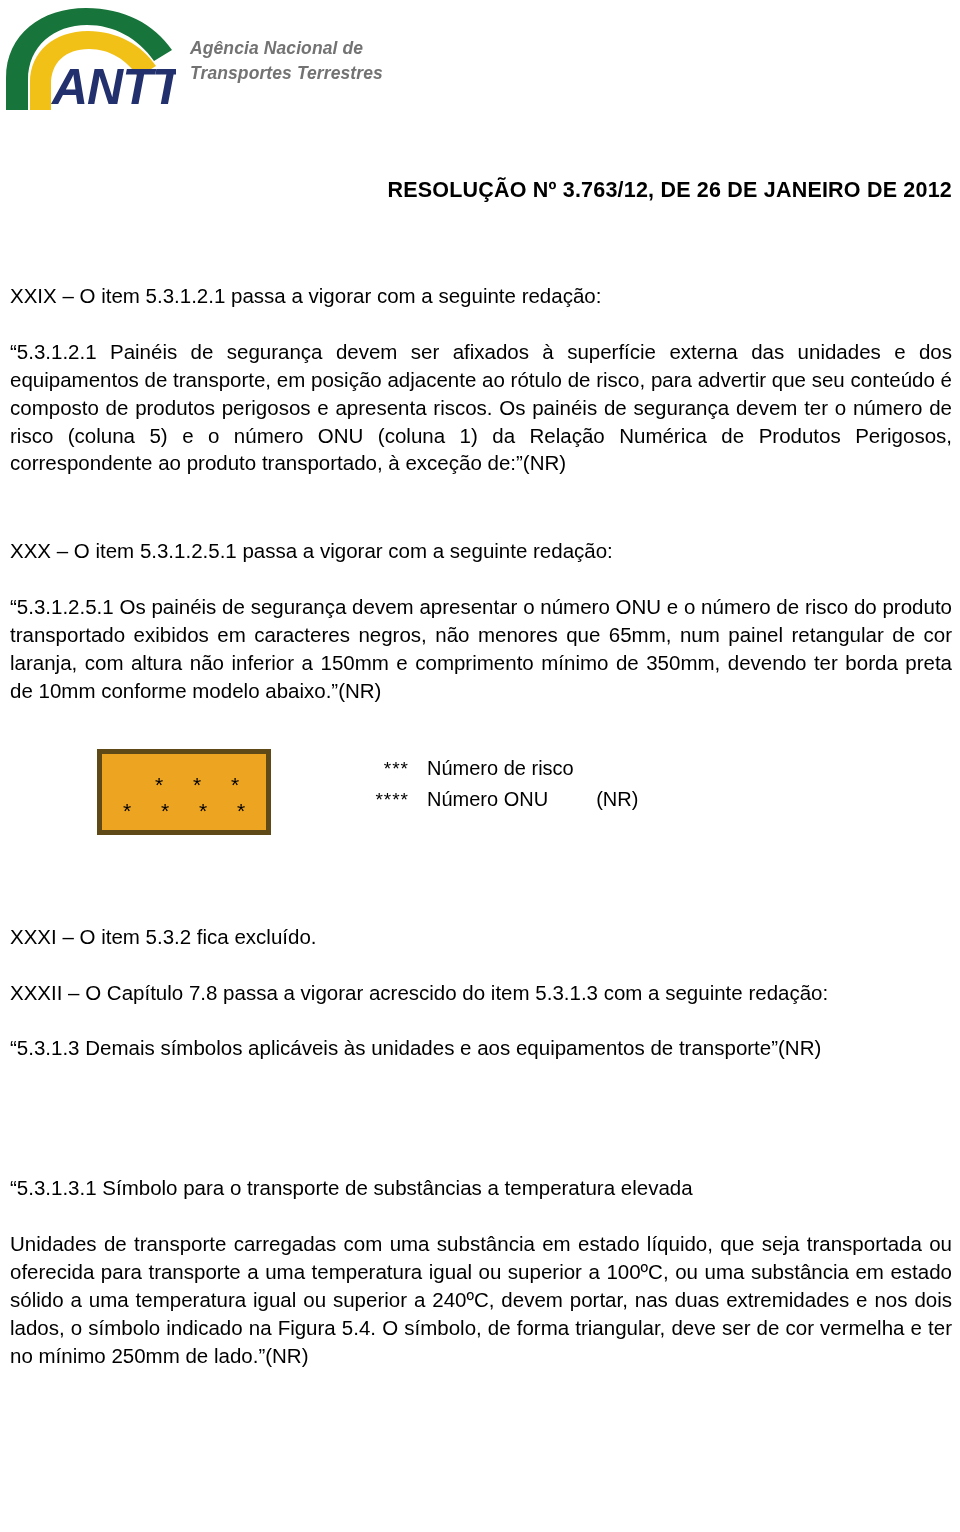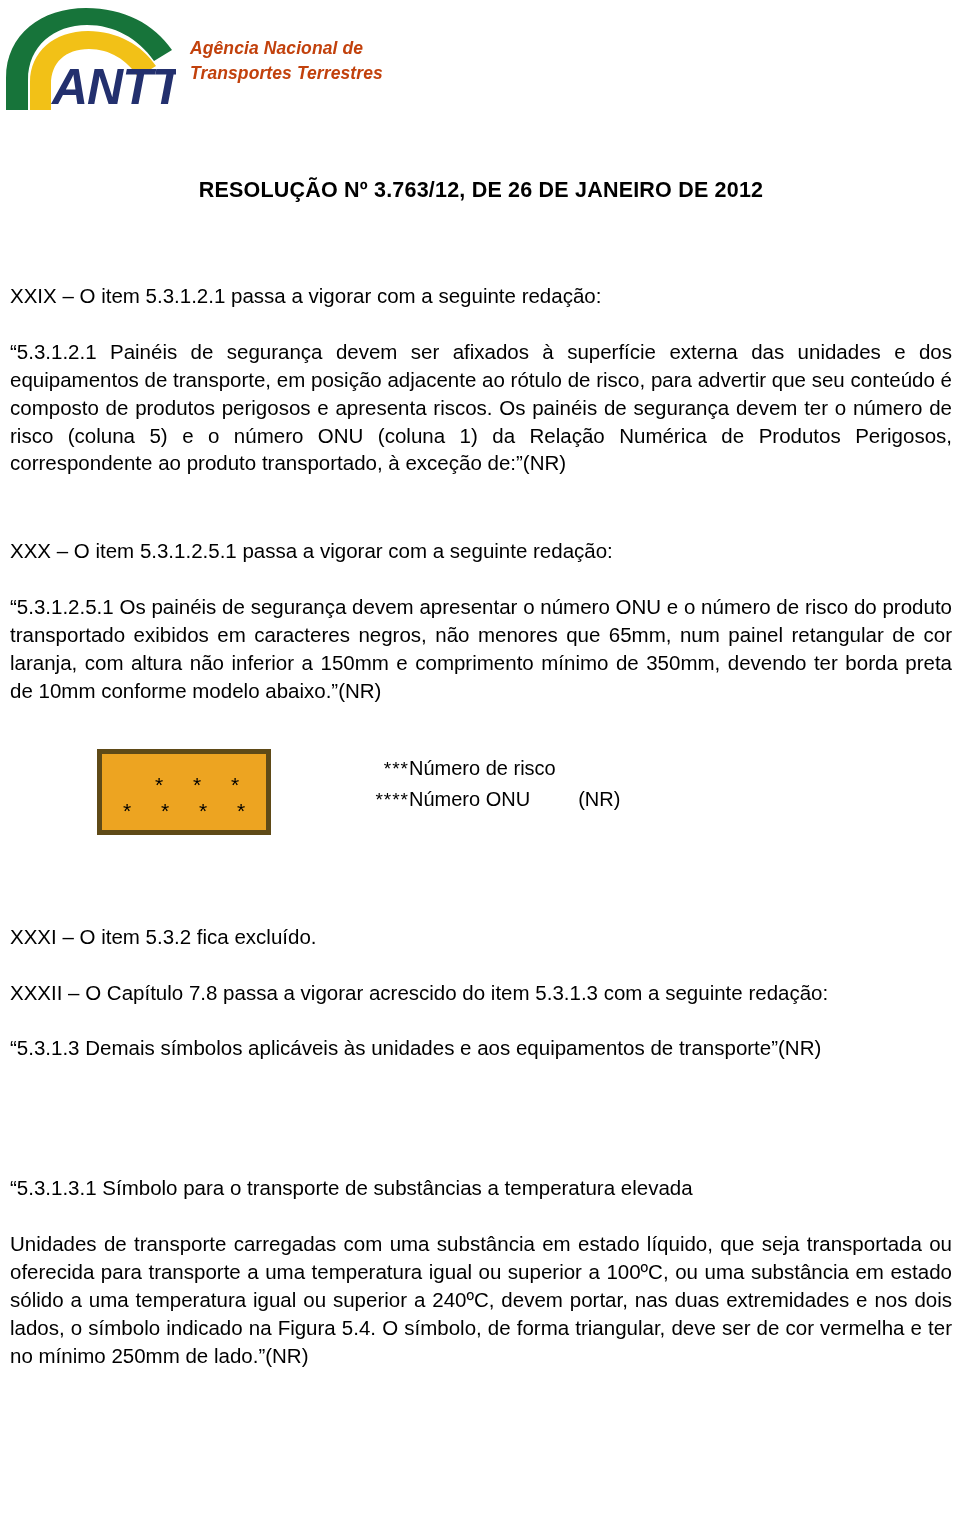--- a/index.html
+++ b/index.html
@@ -32,37 +32,37 @@
   .logo-mark svg { display: block; }
   .agency-name {
     position: absolute;
     left: 190px;
     top: 36px;
     font-size: 17.5px;
     font-weight: bold;
     font-style: italic;
     line-height: 1.45;
     letter-spacing: 0.1px;
-    color: #c2410c;
+    color: #737373;
     white-space: pre-line;
   }
 
   
   .doc {
     position: absolute;
     left: 10px;
     top: 0;
     width: 942px;
   }
   .doc-title {
     position: absolute;
     top: 178px;
     left: 0;
     width: 942px;
-    text-align: center;
+    text-align: right;
     font-size: 21.5px;
     font-weight: bold;
     letter-spacing: 0.2px;
   }
 
   .flow {
     position: absolute;
     top: 222px;
     left: 0;
     width: 942px;
@@ -122,20 +122,21 @@
   .legend-stars {
     display: inline-block;
     width: 62px;
     text-align: right;
     font-size: 19px;
     letter-spacing: 1px;
     white-space: pre;
   }
   .legend-text {
     display: inline-block;
+    margin-left: 18px;
     white-space: pre;
   }
   .legend-nr {
     display: inline-block;
     margin-left: 48px;
     white-space: pre;
   }
 </style>
 </head>
 <body>

